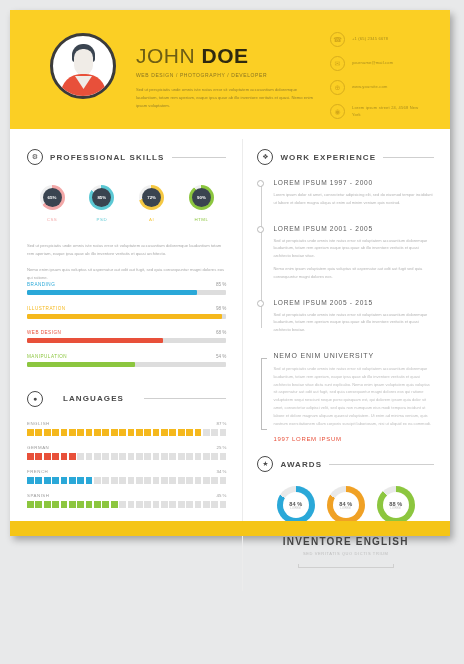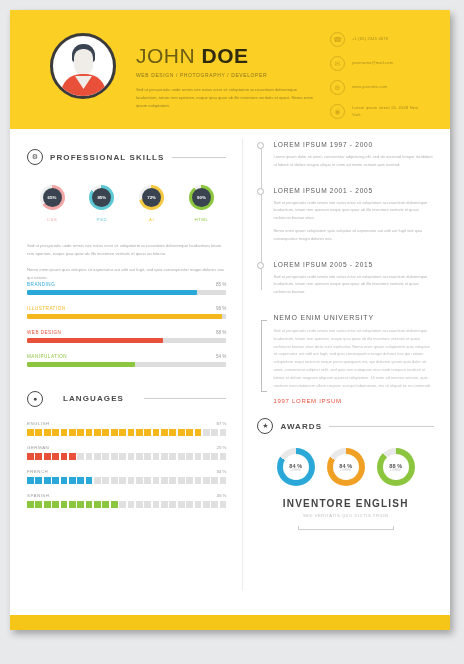--- a/index.html
+++ b/index.html
@@ -5,21 +5,21 @@
   * { box-sizing: border-box; margin: 0; padding: 0; }
   body {
     width: 464px; height: 664px;
     background: #e8e9ea;
     font-family: "Liberation Sans", sans-serif;
     overflow: hidden;
   }
   .page {
     position: absolute;
     left: 10px; top: 10px;
-    width: 440px; height: 620px;
+    width: 440px; height: 526px;
     background: #ffffff;
     box-shadow: 3px 4px 7px rgba(0,0,0,0.30);
   }
   
   .header {
     position: relative;
     height: 119px;
     background: #fbcf24;
     padding: 16px 18px 0 18px;
     display: flex;
@@ -485,20 +485,25 @@
               <div class="seg"></div>
               <div class="seg"></div>
               <div class="seg"></div>
             </div>
         </div>
       </div>
     </div>
 
     <div class="col right">
 
+      <div class="sechead">
+        <span class="badge">❖</span>
+        <span class="stitle">WORK EXPERIENCE</span>
+        <span class="rule"></span>
+      </div>
 
       <div class="timeline">
         <div class="tline"></div>
         <div class="titem">
           <span class="tdot"></span>
           <div class="ttitle">LOREM IPSUM 1997 - 2000</div>
           <div class="tpara">Lorem ipsum dolor sit amet, consectetur adipisicing elit, sed do eiusmod tempor incididunt ut labore et dolore magna aliqua ut enim ad minim veniam quis nostrud.</div>
         </div>
         <div class="titem">
           <span class="tdot"></span>

